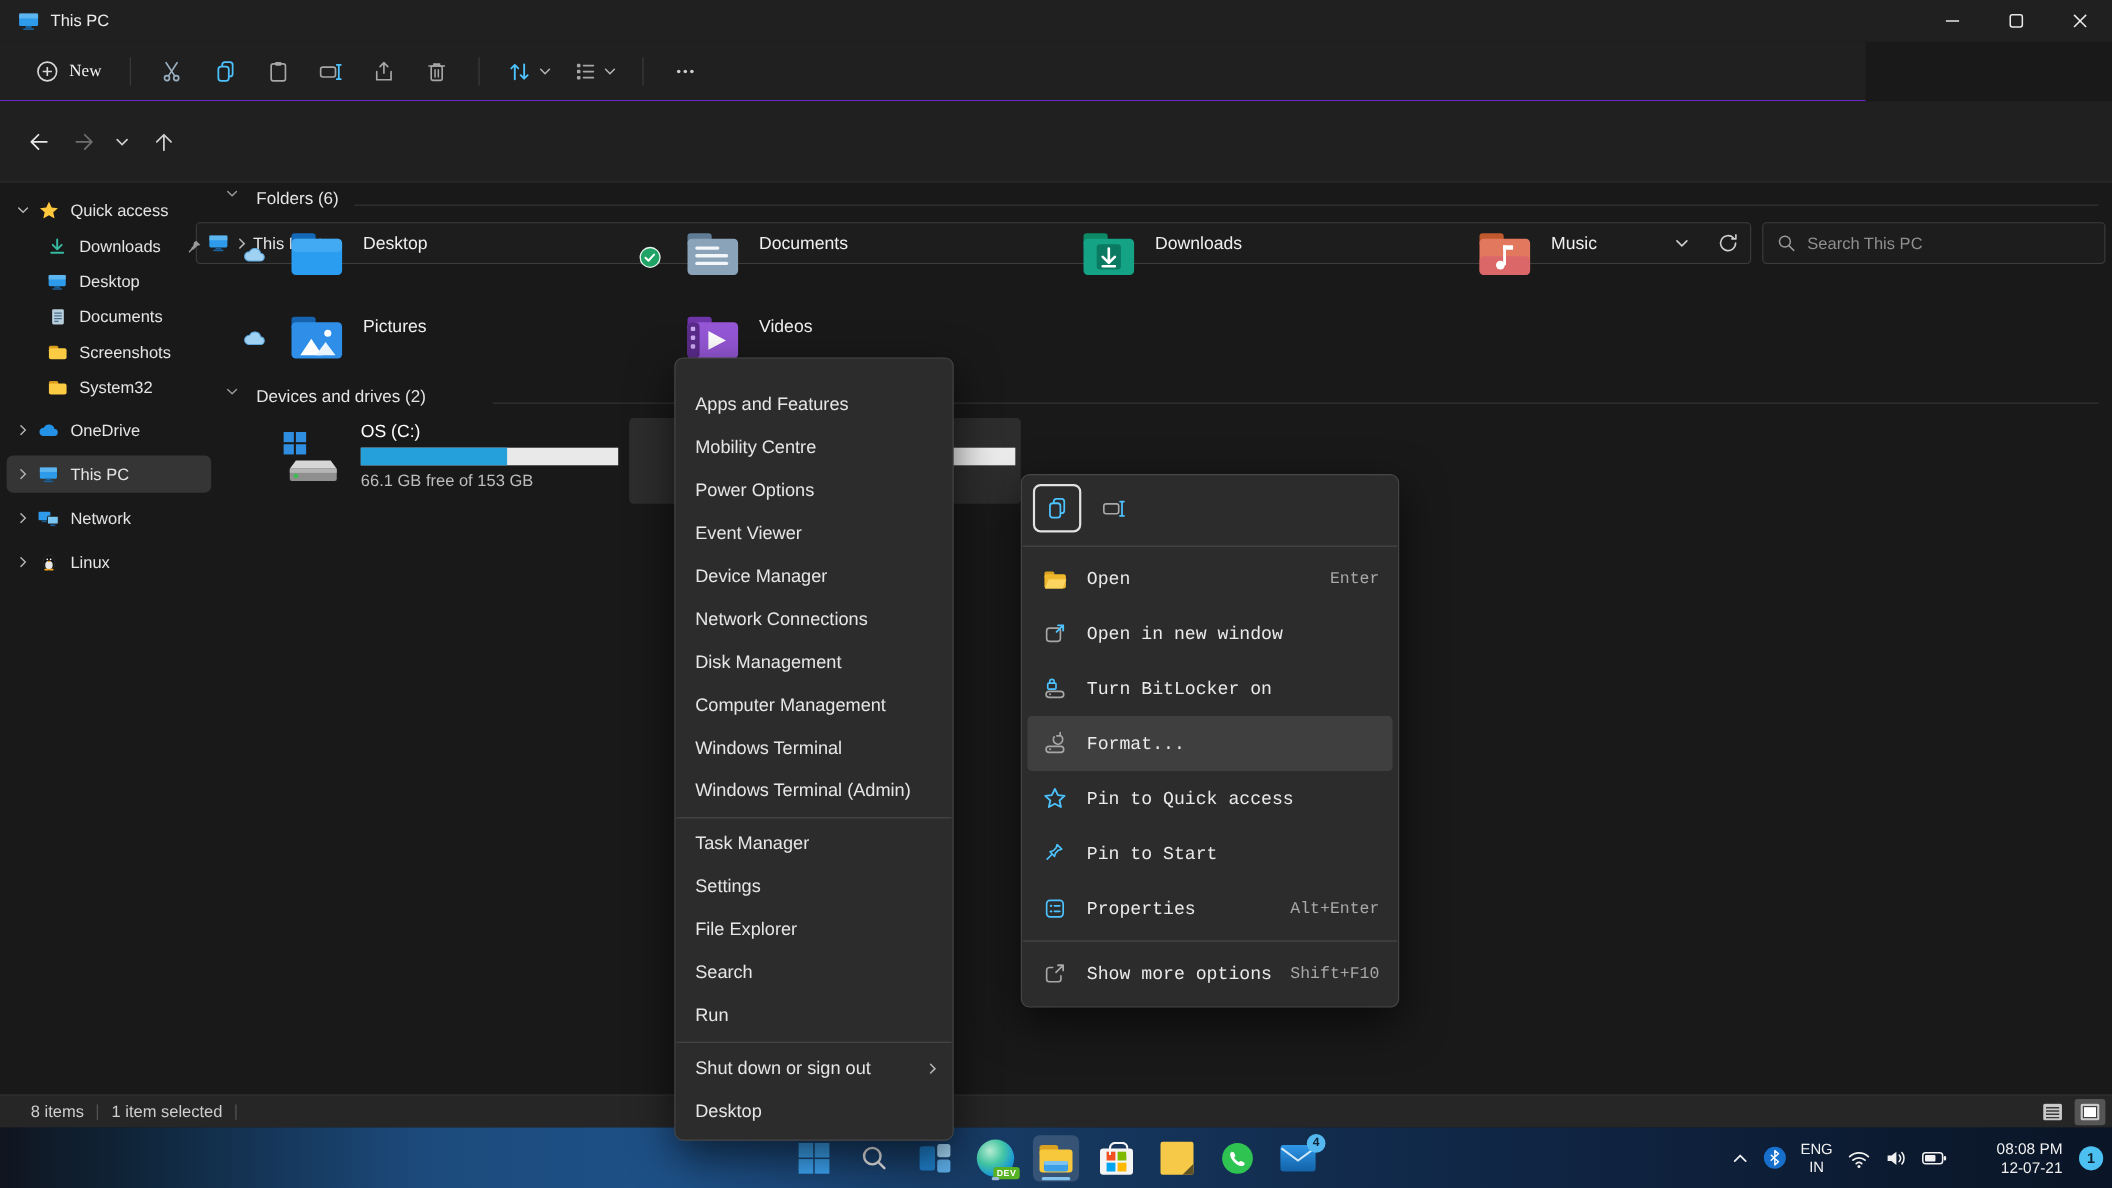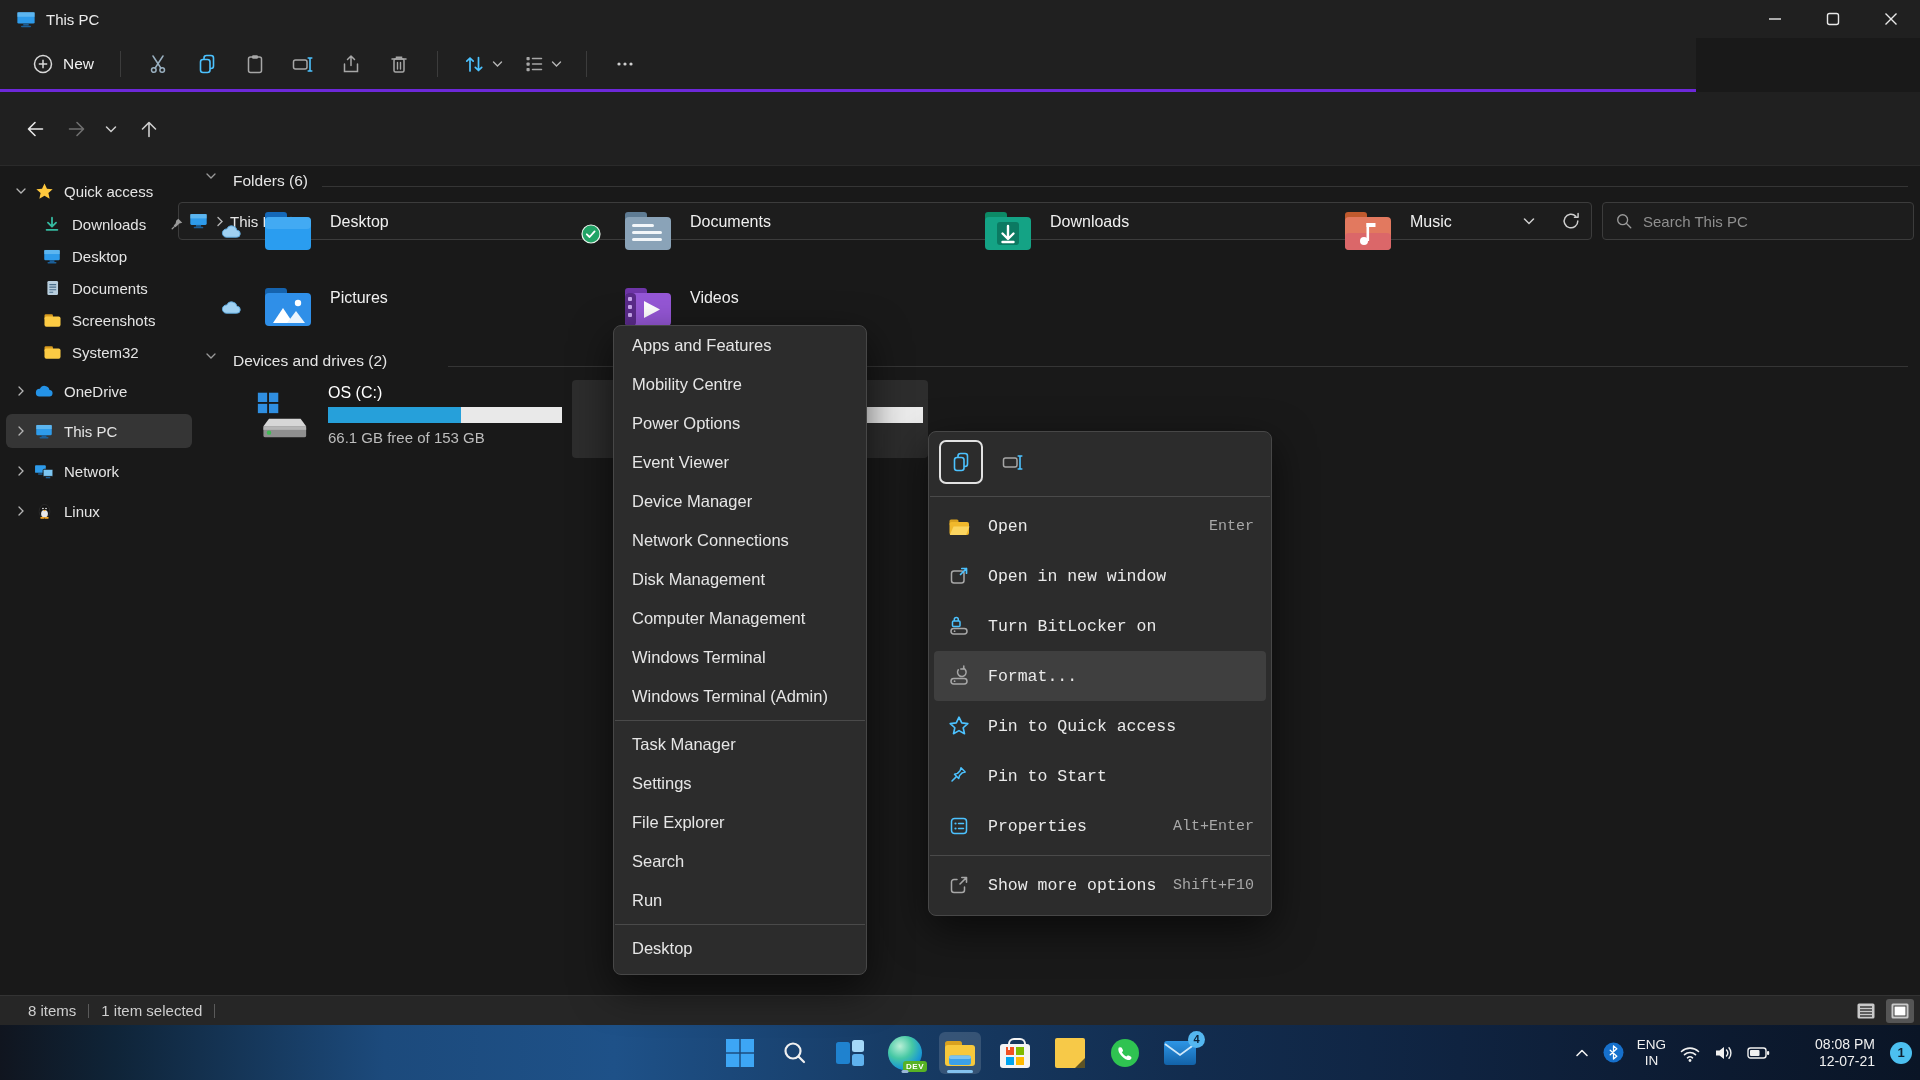--- a/index.html
+++ b/index.html
@@ -16,21 +16,21 @@
   #titlebar { position:absolute; left:0; top:0; width:1920px; height:38px;
     background:#202020; display:flex; align-items:center; }
   #titlebar .app-ic { margin-left:16px; }
   #titlebar .title { margin-left:10px; font-size:15px; color:#ececec; }
   .wctrls { position:absolute; right:0; top:0; height:38px; display:flex; }
   .wbtn { width:58px; height:38px; display:flex; align-items:center; justify-content:center; }
 
   
   #toolbar { position:absolute; left:0; top:38px; width:1696px; height:54px;
     background:#202020; display:flex; align-items:center; padding-left:20px;
-    border-bottom:3px solid #6d28d9; }
+    border-bottom:1px solid #6d28d9;font-family:Liberation Serif, serif; }
   .newbtn { display:flex; align-items:center; gap:9px; padding:6px 12px; border-radius:5px; }
   .newbtn span { font-size:15.5px; color:#f0f0f0; }
   .tsep { width:1px; height:26px; background:#3c3c3c; margin:0 14px; }
   .ibtn { width:48px; height:40px; display:flex; align-items:center; justify-content:center; border-radius:5px; }
   .ddbtn { display:flex; align-items:center; gap:6px; padding:8px 10px; border-radius:5px; }
 
   
   #navbar { position:absolute; left:0; top:92px; width:1920px; height:74px; background:#202020;
     border-bottom:1px solid #2a2a2a; }
   .navbtn { position:absolute; top:18px; width:38px; height:38px; display:flex; align-items:center; justify-content:center; border-radius:5px; }
@@ -68,21 +68,21 @@
   .drive-tile .dname { position:absolute; left:78px; top:2px; font-size:16px; color:#ffffff; }
   .drive-tile .dbar { position:absolute; left:78px; top:25px; width:234px; height:16px; background:#e9e9e9; }
   .drive-tile .dbar .dfill { height:100%; background:#26a0da; }
   .drive-tile .dcap { position:absolute; left:78px; top:47px; font-size:15px; color:#bdbdbd; }
   #drive2 { left:572px; top:380px; width:356px; height:78px; background:#2d2d2d; border-radius:4px; }
   #drive2 .dbar2 { position:absolute; left:116px; top:27px; width:235px; height:16px; background:#ececec; }
 
   
   .menu { position:absolute; background:#2c2c2c; border:1px solid #474747; border-radius:8px;
     box-shadow:0 14px 40px rgba(0,0,0,.6); z-index:50; }
-  #winxmenu { left:613px; top:325px; width:254px; padding:0 0 6px 0; }
+  #winxmenu { left:613px; top:325px; width:254px; padding:23px 0 6px 0; }
   .wmi { height:39px; display:flex; align-items:center; padding:0 14px 0 18px; font-size:16.5px; color:#e6e6e6; }
   .wmi .sp { flex:1; }
   .msep { height:1px; background:#4a4a4a; margin:4px 1px; }
   #ctxmenu { left:928px; top:431px; width:344px; padding-bottom:5px; }
   .crow { height:60px; display:flex; align-items:center; gap:8px; padding:0 10px; }
   .cbtn { width:44px; height:44px; display:flex; align-items:center; justify-content:center; border-radius:7px; }
   .cbtn.focus { border:2px solid #e2e2e2; }
   .cmi { height:50px; margin:0 5px; padding:0 12px; border-radius:4px; display:flex; align-items:center; font-size:16.5px; color:#eaeaea;font-family:Liberation Mono, monospace; }
   .cmi.hover { background:#3f3f3f; }
   .cmi .cic { width:26px; margin-right:16px; display:flex; justify-content:center; }
@@ -599,20 +599,27 @@
         <span>File Explorer</span>
       </div>
     <div class="wmi">
         <span>Search</span>
       </div>
     <div class="wmi">
         <span>Run</span>
       </div>
     <div class="msep"></div>
     <div class="wmi">
+      <span>Shut down or sign out</span>
+        <span class="sp"></span>
+      <svg width="8" height="11" viewBox="0 0 8 11">
+          <path d="M2 1.5 6 5.5 2 9.5" stroke="#b5b5b5" stroke-width="1.4" fill="none" stroke-linecap="round"></path>
+        </svg>
+    </div>
+    <div class="wmi">
         <span>Desktop</span>
       </div>
   </div>
 
   <div id="ctxmenu" class="menu">
     <div class="crow">
       <div class="cbtn focus">
         <svg width="22" height="22" viewBox="0 0 22 22">
           <rect x="8" y="2.5" width="9.5" height="13" rx="2.5" fill="none" stroke="#4cc2ff" stroke-width="1.6"></rect>
           <rect x="4.5" y="6.5" width="9.5" height="13" rx="2.5" fill="#2c2c2c" stroke="#4cc2ff" stroke-width="1.6"></rect>

